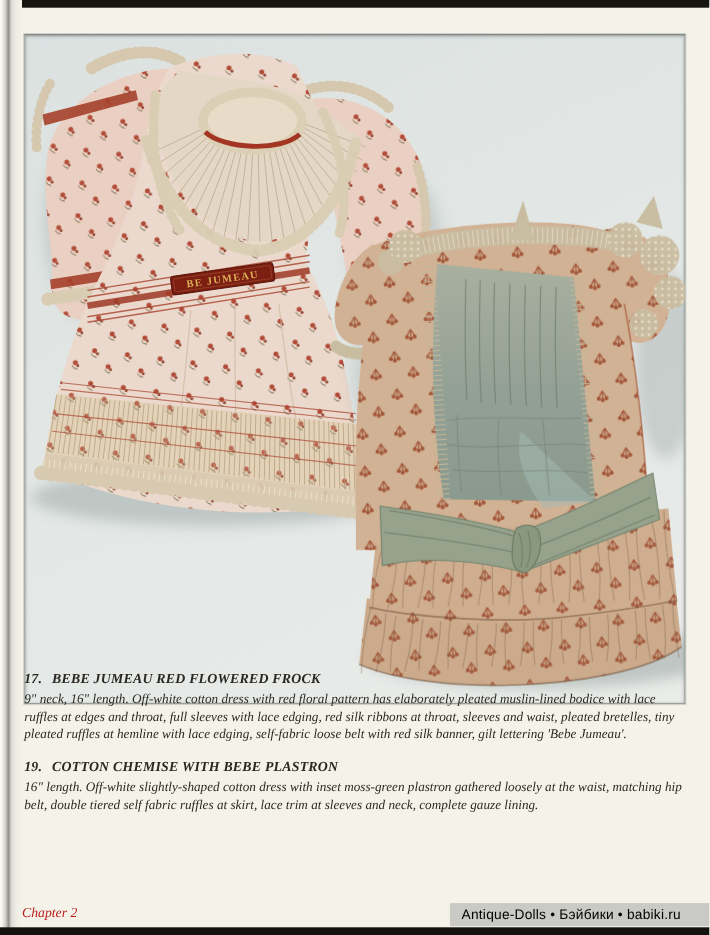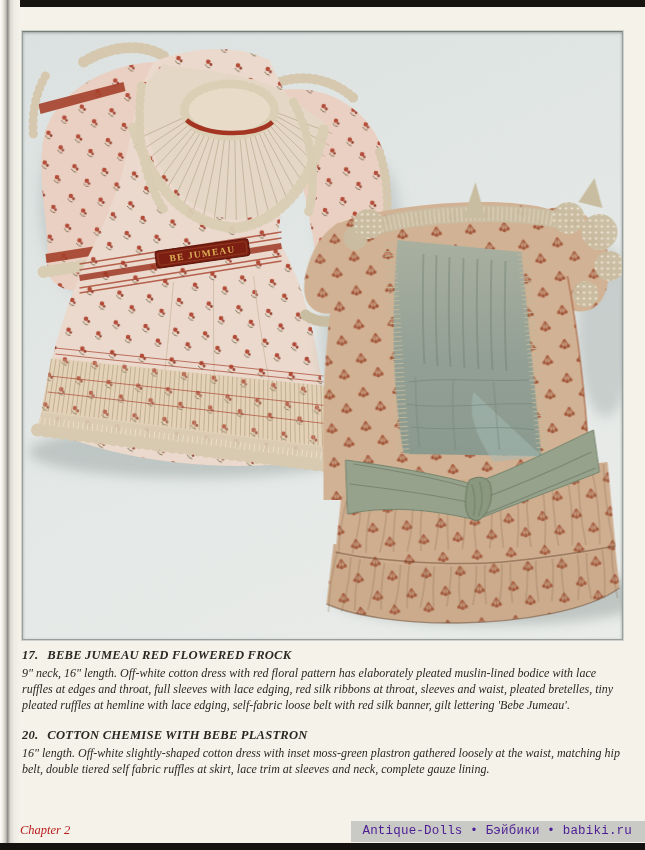--- a/index.html
+++ b/index.html
@@ -7,29 +7,29 @@
        background:#f5f2ea;font-family:"Liberation Serif","DejaVu Serif",serif;}
   .edge-top{position:absolute;top:0;left:8px;right:0;height:7px;background:#17150f;}
   .edge-bottom{position:absolute;bottom:0;left:0;right:0;height:7px;background:#141210;}
   .binding{position:absolute;left:0;top:0;bottom:0;width:20px;
     background:linear-gradient(90deg,#fdfcf8 0%,#f1eee7 12%,#c9c6c0 28%,#8f8d89 38%,#dcd9d2 52%,#efece5 72%,#f5f2ea 100%);}
   .photo-frame{position:absolute;left:22px;top:31px;width:599px;height:607px;
     border:1px solid #989e9b;border-top-color:#767d79;
     box-shadow:inset 0 1px 3px rgba(20,30,28,.35), 0 0 0 1px #cfd2cc;
     background:linear-gradient(155deg,#dde3e2 0%,#e4e9e7 45%,#eceeeb 100%);}
   .photo-frame svg{display:block;width:100%;height:100%;}
-  .captions{position:absolute;left:22px;right:18px;top:648px;color:#2b2722;font-family:Liberation Serif, serif;}
+  .captions{position:absolute;left:22px;right:18px;top:610px;color:#2b2722;font-family:Liberation Serif, serif;}
   .entry{margin:0 0 15px 0;}
   .entry-head{font-style:italic;font-weight:bold;font-size:12.6px;letter-spacing:.2px;}
   .entry-num{margin-right:9px;}
   .entry-body{font-style:italic;font-size:12px;line-height:1.32;margin-top:3px;}
   .chapter-footer{position:absolute;left:20px;top:823px;font-style:italic;font-size:12.5px;color:#b91c1c;}
   .watermark{position:absolute;right:0;top:821px;background:rgba(198,198,195,.94);
-    color:#4c1d95;font-family:Liberation Mono, monospace;
-    font-size:12.5px;padding:3px 13px 4px 11px;letter-spacing:.2px;}
+    color:#000000;font-family:Liberation Sans, sans-serif;
+    font-size:12.5px;padding:3px 26px 4px 11px;letter-spacing:.2px;}
 </style>
 </head>
 <body>
 
 <div class="edge-top"></div>
 <div class="binding"></div>
 
 <div class="photo-frame">
 <svg viewBox="0 0 598 607" xmlns="http://www.w3.org/2000/svg">
   <defs>
@@ -245,21 +245,21 @@
 
 <div class="captions">
   <div class="entry">
     <div class="entry-head">
       <span class="entry-num">17.</span><span>BEBE JUMEAU RED FLOWERED FROCK</span>
     </div>
     <div class="entry-body">9" neck, 16" length.  Off-white cotton dress with red floral pattern has elaborately pleated muslin-lined bodice with lace ruffles at edges and throat, full sleeves with lace edging, red silk ribbons at throat, sleeves and waist, pleated bretelles, tiny pleated ruffles at hemline with lace edging, self-fabric loose belt with red silk banner, gilt lettering 'Bebe Jumeau'.</div>
   </div>
   <div class="entry">
     <div class="entry-head">
-      <span class="entry-num">20.</span><span>COTTON CHEMISE WITH BEBE PLASTRON</span>
+      <span class="entry-num">19.</span><span>COTTON CHEMISE WITH BEBE PLASTRON</span>
     </div>
     <div class="entry-body">16" length.  Off-white slightly-shaped cotton dress with inset moss-green plastron gathered loosely at the waist, matching hip belt, double tiered self fabric ruffles at skirt, lace trim at sleeves and neck, complete gauze lining.</div>
   </div>
 </div>
 
 <div class="chapter-footer">Chapter 2</div>
 <div class="watermark">Antique-Dolls • Бэйбики • babiki.ru</div>
 <div class="edge-bottom"></div>
 
 </body></html>

